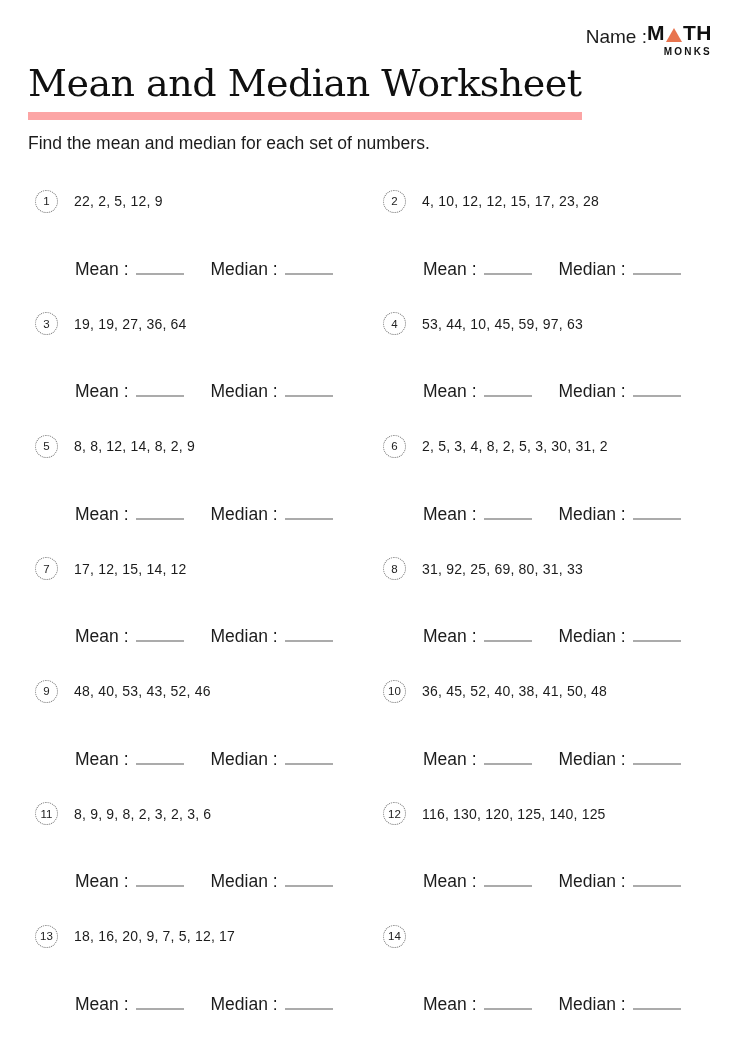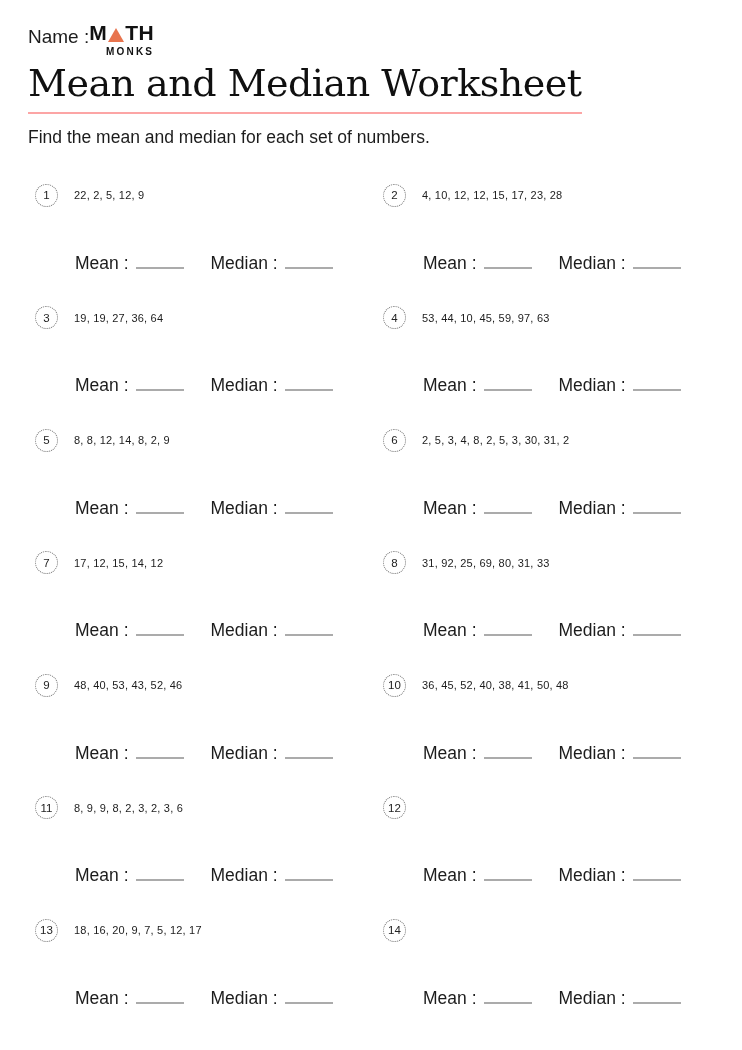--- a/index.html
+++ b/index.html
@@ -5,47 +5,47 @@
   * { margin:0; padding:0; box-sizing:border-box; }
   html,body { width:742px; height:1050px; }
   body {
     background:#ffffff;
     font-family:"Liberation Sans","DejaVu Sans",sans-serif;
     color:#1c1c1c;
     -webkit-font-smoothing:antialiased;
   }
   .page { width:742px; height:1050px; padding:22px 28px 0 28px; overflow:hidden; }
 
-  .top-row { display:flex; justify-content:flex-start; align-items:flex-start; }
+  .top-row { display:flex; justify-content:flex-end; align-items:flex-start; }
   .name-label { font-size:19px; margin-top:4px; }
 
   .logo { display:flex; flex-direction:column; align-items:flex-end; padding-right:2px; }
   .logo-main { display:flex; align-items:flex-end; font-weight:bold; font-size:21px; letter-spacing:.5px; line-height:1; color:#111; }
   .logo-triangle { width:0; height:0; border-left:8px solid transparent; border-right:8px solid transparent; border-bottom:14px solid #E8744E; margin:0 1px 1px 1px; }
   .logo-sub { font-size:10px; font-weight:bold; letter-spacing:2.2px; color:#111; margin-top:3px; }
 
   .title {
     display:inline-block;
     font-family:"DejaVu Serif","Liberation Serif",serif;
     font-weight:500; font-size:38px; line-height:1.1; color:#101010;
-    border-bottom:2px solid #fca5a5; padding-bottom:7px; margin-top:6px;
+    border-bottom:8px solid #fca5a5; padding-bottom:7px; margin-top:6px;
     letter-spacing:-0.5px;
   }
   .instructions { font-size:17.5px; margin-top:13px; }
 
   .problems { margin-top:36px; display:grid; grid-template-columns:348px 1fr; grid-auto-rows:122.5px; }
   .cell { padding-left:7px; }
   .problem-line { display:flex; align-items:center; gap:16px; }
   .qnum {
     width:23px; height:23px; flex:0 0 auto;
     border:1px dotted #777; border-radius:50%;
     display:flex; align-items:center; justify-content:center;
     font-size:11.5px; color:#222;
   }
-  .qnums { font-size:11px; letter-spacing:.2px; white-space:nowrap; }
+  .qnums { font-size:14px; letter-spacing:.2px; white-space:nowrap; }
   .answer-line { margin:46px 0 0 40px; font-size:17.5px; display:flex; white-space:nowrap; }
   .blank { display:inline-block; width:48px; height:16px; border-bottom:2px solid #ababab; margin-left:7px; }
   .alabel.median { margin-left:27px; }
 </style>
 </head>
 <body>
 
 <div class="page">
 
   <div class="top-row">
@@ -204,20 +204,21 @@
         <span class="alabel">Mean :</span>
         <span class="blank"></span>
         <span class="alabel median">Median :</span>
         <span class="blank"></span>
       </div>
     </div>
 
     <div class="cell">
       <div class="problem-line">
         <span class="qnum">12</span>
+        <span class="qnums">116, 130, 120, 125, 140, 125</span>
       </div>
       <div class="answer-line">
         <span class="alabel">Mean :</span>
         <span class="blank"></span>
         <span class="alabel median">Median :</span>
         <span class="blank"></span>
       </div>
     </div>
 
     <div class="cell">

